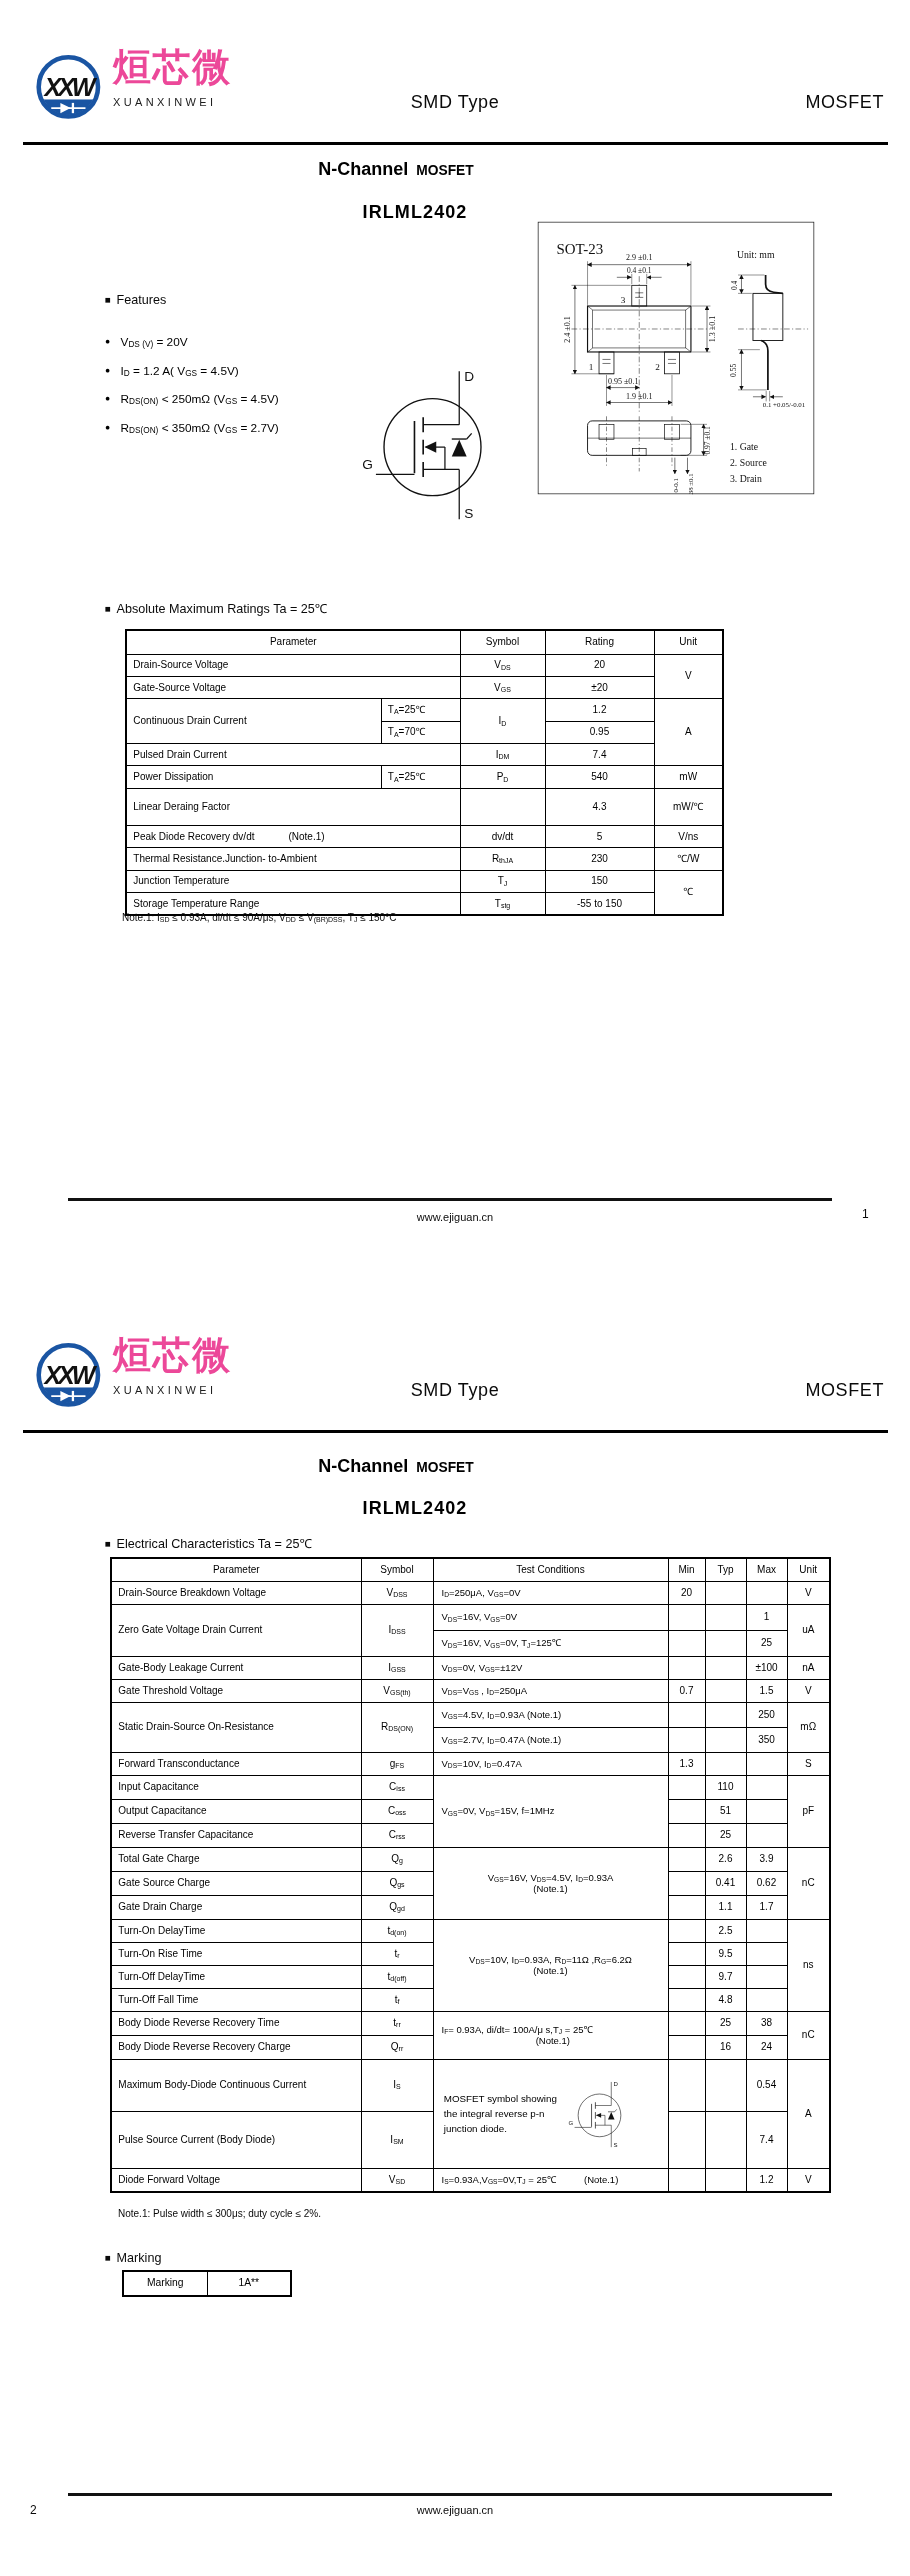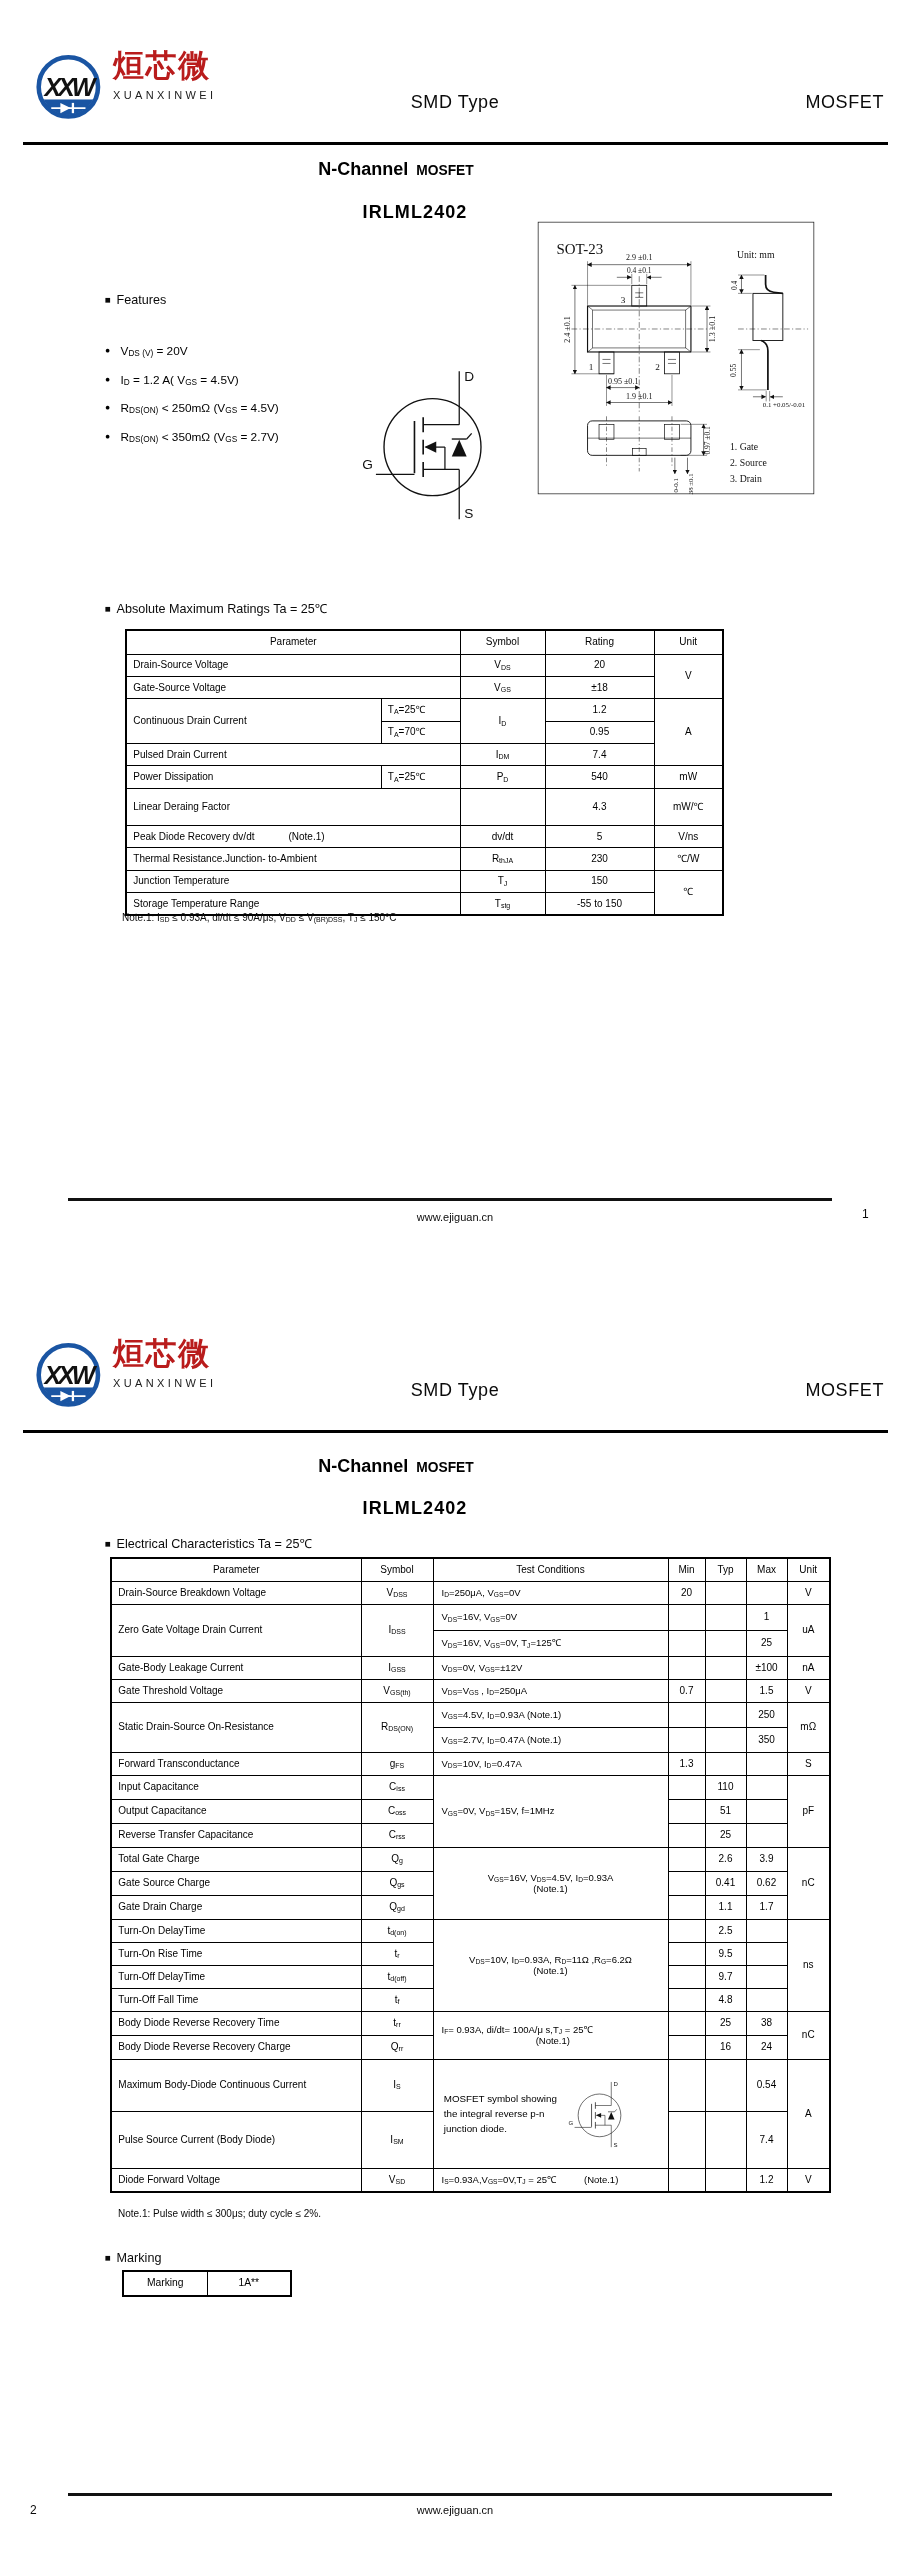--- a/index.html
+++ b/index.html
@@ -12,35 +12,35 @@
   }
   .page { position:absolute; left:0; width:910px; height:1288px; }
   #page1 { top:0; }
   #page2 { top:1288px; }
   .ap { position:absolute; }
 
   
   .hdr-rule { height:2.9px; background:#000; }
   .hdr-doc-type { width:100%; text-align:center; font-size:18px; color:#0a0a0a; letter-spacing:0.6px; }
   .hdr-class { font-size:18px; color:#0a0a0a; letter-spacing:0.6px; }
-  .brand-cn { font-size:31px; font-weight:bold; color:#b91c1c; letter-spacing:1.7px; line-height:1.05; font-family:Liberation Sans, sans-serif; }
+  .brand-cn { font-size:38px; font-weight:bold; color:#ec4899; letter-spacing:1.7px; line-height:1.05; font-family:Liberation Mono, monospace; }
   .brand-en { font-size:11px; color:#1c1c1c; letter-spacing:3.4px; margin-top:6px; }
 
   
   .title-line { width:792px; text-align:center; }
   .title-channel { font-size:18px; font-weight:bold; }
   .title-device { font-size:13.8px; font-weight:bold; margin-left:8px; }
   .title-part { font-size:18px; font-weight:bold; letter-spacing:1.1px;padding-left:38px; }
 
   
   .sec-head { font-size:12.6px; color:#0a0a0a; white-space:nowrap; }
   .sec-head .sq { font-size:9.8px; margin-right:5.7px; position:relative; top:-1.1px; }
 
   
-  .feat-list { list-style:none; margin-top:31px; }
+  .feat-list { list-style:none; margin-top:22px; }
   .feat-list li { font-size:11.8px; line-height:27.5px; white-space:nowrap; }
   .feat-list .blt { font-size:8.6px; margin-right:10.3px; position:relative; top:-1.7px; }
 
   
   table { border-collapse:collapse; table-layout:fixed; background:#fff; }
   .dtable { border:2.3px solid #000; }
   .dtable td, .dtable th { border:1.7px solid #000; font-weight:normal; font-size:10px; padding:1.1px 3.4px; text-align:center; vertical-align:middle; line-height:1.18; }
   .dtable .pl { text-align:left; padding-left:6.3px; }
   .dtable .cond { text-align:left; padding-left:8px; font-size:9.5px; }
   .dtable .condc { text-align:center; font-size:9.5px; }
@@ -256,21 +256,21 @@
       </tr>
       <tr style="height:22.4px">
         <td colspan="2" class="pl">Drain-Source Voltage</td>
         <td>V<sub>DS</sub></td>
         <td>20</td>
         <td rowspan="2">V</td>
       </tr>
       <tr style="height:22.4px">
         <td colspan="2" class="pl">Gate-Source Voltage</td>
         <td>V<sub>GS</sub></td>
-        <td>±18</td>
+        <td>±20</td>
       </tr>
       <tr style="height:22.4px">
         <td rowspan="2" class="pl">Continuous Drain Current</td>
         <td class="pl">T<sub>A</sub>=25℃</td>
         <td rowspan="2">I<sub>D</sub></td>
         <td>1.2</td>
         <td rowspan="3">A</td>
       </tr>
       <tr style="height:22.4px">
         <td class="pl">T<sub>A</sub>=70℃</td>

